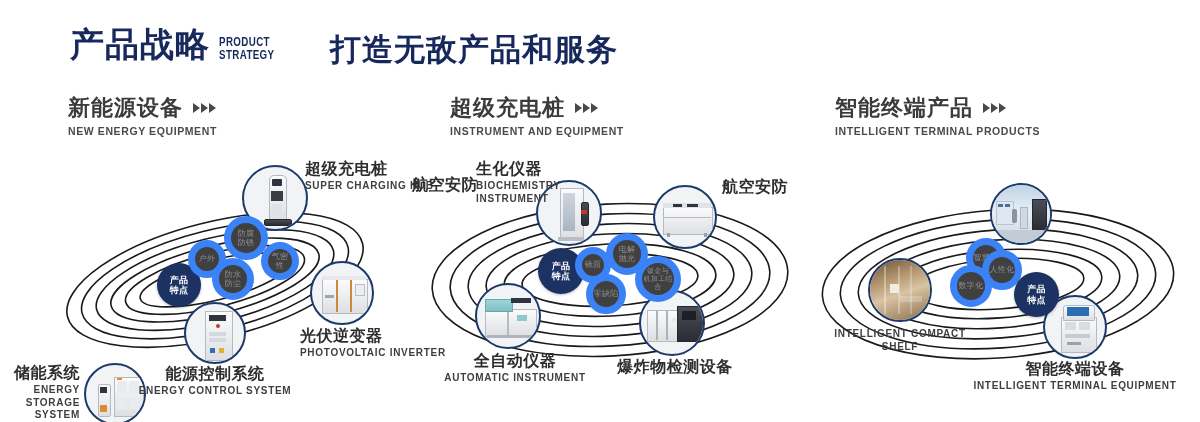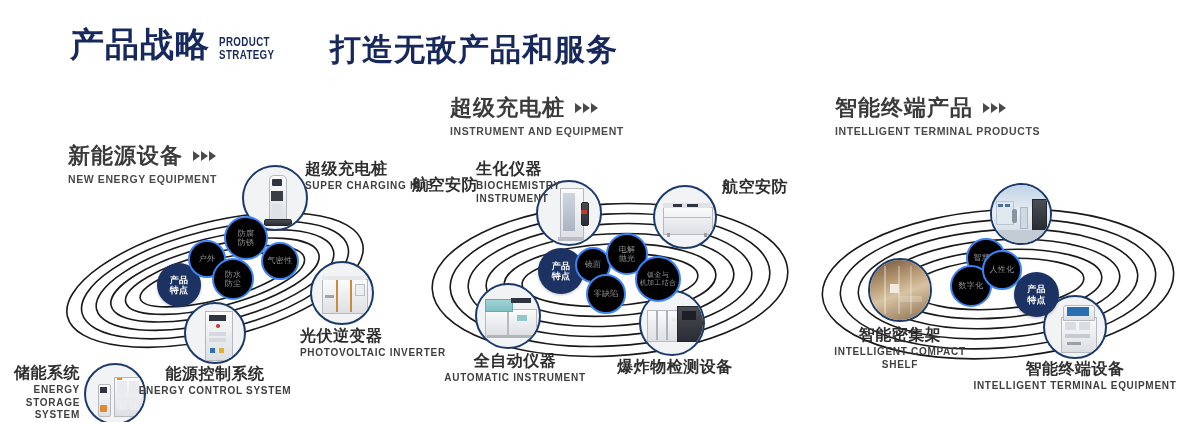--- a/index.html
+++ b/index.html
@@ -51,22 +51,22 @@
   
   .node{
     position:absolute;border-radius:50%;
     border:2.5px solid #1b3a6b;background:#f2f3f5;overflow:hidden;
     box-sizing:border-box;
   }
   .node .photo{position:absolute;inset:0;}
 
   
   .bub{
-    position:absolute;border-radius:50%;border:2px solid #3b82f6;
-    background:#000000;box-sizing:border-box;
+    position:absolute;border-radius:50%;border:7px solid #3b82f6;
+    background:#404040;box-sizing:border-box;
     display:flex;align-items:center;justify-content:center;text-align:center;
     color:#8e8e93;font-size:8px;line-height:1.15;letter-spacing:0.3px;
   }
   .bub.core{
     background:#1b3263;border:none;color:#fff;font-weight:bold;font-size:9px;
     box-shadow:0 1px 3px rgba(0,0,0,.25);
   }
 
   
   .nlabel{position:absolute;white-space:nowrap;}
@@ -88,21 +88,21 @@
 
 <div class="page">
 
   <div class="header">
     <div class="brand-cn">产品战略</div>
     <div class="brand-en">PRODUCT
 STRATEGY</div>
   </div>
   <div class="headline">打造无敌产品和服务</div>
 
-  <div class="sec-title" style="left:68px;top:96px;margin-top:48px;">
+  <div class="sec-title" style="left:68px;top:96px;">
     <div class="cn">
       <span>新能源设备</span>
       <span class="arrows">
           <i></i>
           <i></i>
           <i></i>
         </span>
     </div>
     <div class="en">NEW ENERGY EQUIPMENT</div>
   </div>
@@ -346,21 +346,20 @@
       <div class="photo">
         <div class="wood"></div>
         <div class="strip" style="left:14px;top:6px;width:1.5px;height:48px;background:rgba(255,255,255,.35);"></div>
         <div class="strip" style="left:28px;top:6px;width:1.5px;height:48px;background:rgba(255,255,255,.3);"></div>
         <div class="strip" style="left:40px;top:6px;width:1.5px;height:48px;background:rgba(255,255,255,.25);"></div>
         <div class="strip" style="left:20px;top:24px;width:9px;height:9px;background:#f1ece3;"></div>
         <div class="strip" style="left:30px;top:36px;width:22px;height:6px;background:rgba(255,255,255,.22);"></div>
       </div>
     </div>
     <div class="nlabel ctr" style="left:20px;top:176px;width:180px;">
-      <div class="cn">智能密集架</div>
       <div class="en" style="white-space:pre-line;">INTELLIGENT COMPACT
 SHELF</div>
     </div>
 
     <div class="bub" style="left:136px;top:88px;width:40px;height:40px;margin-left:40px;">智慧化</div>
     <div class="bub" style="left:160px;top:115px;width:42px;height:42px;">数字化</div>
     <div class="bub" style="left:192px;top:100px;width:40px;height:40px;">人性化</div>
     <div class="bub core" style="left:224px;top:122px;width:45px;height:45px;white-space:pre-line;">产品
 特点</div>
   </div>

